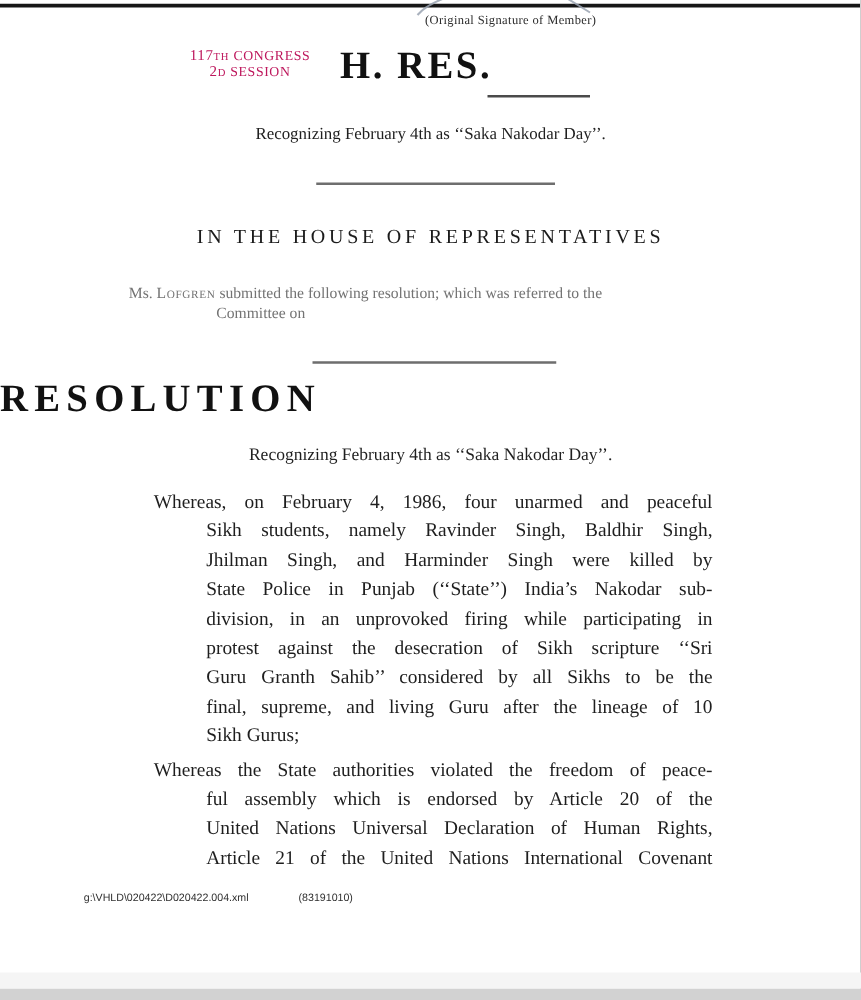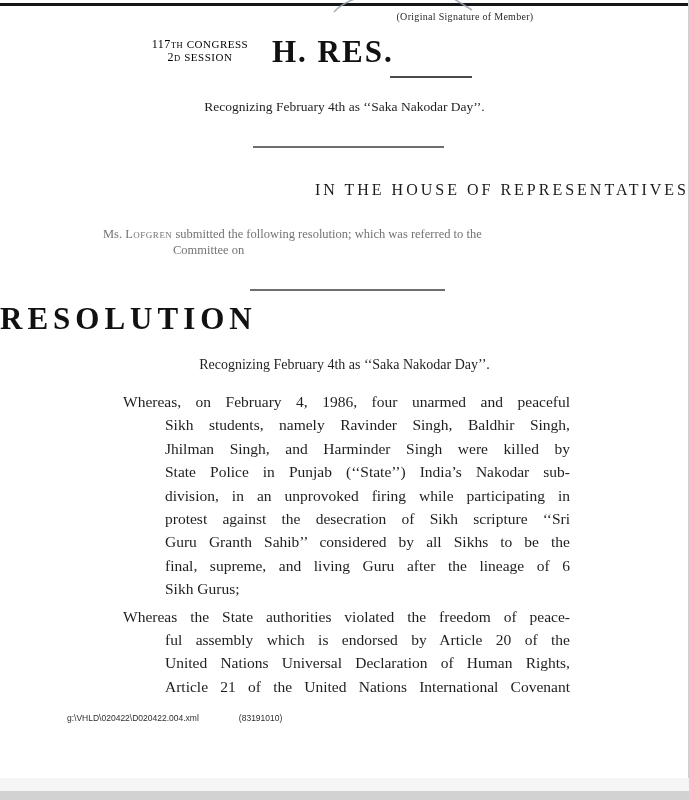--- a/index.html
+++ b/index.html
@@ -12,26 +12,26 @@
     color:#222;
   }
   .top-border{position:absolute;top:3px;left:0;width:100%;height:3px;background:#161616;}
   .right-border{position:absolute;top:0;right:0;width:1px;height:100%;background:#cfcfcf;}
   .strip-light{position:absolute;left:0;bottom:9px;width:100%;height:13px;background:#f5f5f5;}
   .strip-gray{position:absolute;left:0;bottom:0;width:100%;height:9px;background:#d2d2d2;}
 
   .sig-svg{position:absolute;left:330px;top:0;}
   .sig-caption{
     position:absolute;left:340px;top:11px;width:250px;
-    text-align:center;font-size:10px;color:#2a2a2a;letter-spacing:0.3px;
+    text-align:left;font-size:10px;color:#2a2a2a;letter-spacing:0.3px;
   }
 
   .congress-block{
     position:absolute;left:135px;top:38px;width:130px;
-    text-align:center;line-height:12px;color:#000000;
+    text-align:center;line-height:12px;color:#be185d;
   }
   .congress-line{font-size:12px;letter-spacing:0.5px;}
   .ordinal{font-size:8.5px;}
   .caps-word{font-size:11px;}
   .bill-type{
     position:absolute;left:272px;top:34px;
     font-size:31px;font-weight:bold;letter-spacing:2px;color:#111;
     font-family:"Liberation Serif", serif;
   }
   .bill-number-blank{
@@ -40,21 +40,21 @@
   }
 
   .measure-title{
     position:absolute;left:0;top:99px;width:100%;
     text-align:center;font-size:13.5px;color:#1f1f1f;
   }
   .rule-1{position:absolute;left:253px;top:146px;width:191px;height:2px;background:#6e6e6e;}
 
   .chamber-heading{
     position:absolute;left:0;top:181px;width:100%;
-    text-align:right;font-size:16px;letter-spacing:3px;color:#1b1b1b;
+    text-align:center;font-size:16px;letter-spacing:3px;color:#1b1b1b;
   }
 
   .submission{
     position:absolute;left:103px;top:226px;width:478px;
     font-size:12.5px;line-height:16px;color:#737373;
   }
   .submission .member{font-variant:small-caps;letter-spacing:0.5px;}
   .submission-line2{margin-left:70px;}
 
   .rule-2{position:absolute;left:250px;top:289px;width:195px;height:2px;background:#6e6e6e;}
@@ -131,21 +131,21 @@
 
   <div class="body-text">
       <div class="whereas-para">
         <div class="line">Whereas, on February 4, 1986, four unarmed and peaceful</div>
         <div class="line cont">Sikh students, namely Ravinder Singh, Baldhir Singh,</div>
         <div class="line cont">Jhilman Singh, and Harminder Singh were killed by</div>
         <div class="line cont">State Police in Punjab (‘‘State’’) India’s Nakodar sub-</div>
         <div class="line cont">division, in an unprovoked firing while participating in</div>
         <div class="line cont">protest against the desecration of Sikh scripture ‘‘Sri</div>
         <div class="line cont">Guru Granth Sahib’’ considered by all Sikhs to be the</div>
-        <div class="line cont">final, supreme, and living Guru after the lineage of 6</div>
+        <div class="line cont">final, supreme, and living Guru after the lineage of 10</div>
         <div class="line cont flush">Sikh Gurus;</div>
       </div>
       <div class="whereas-para">
         <div class="line">Whereas the State authorities violated the freedom of peace-</div>
         <div class="line cont">ful assembly which is endorsed by Article 20 of the</div>
         <div class="line cont">United Nations Universal Declaration of Human Rights,</div>
         <div class="line cont">Article 21 of the United Nations International Covenant</div>
       </div>
     </div>
 

